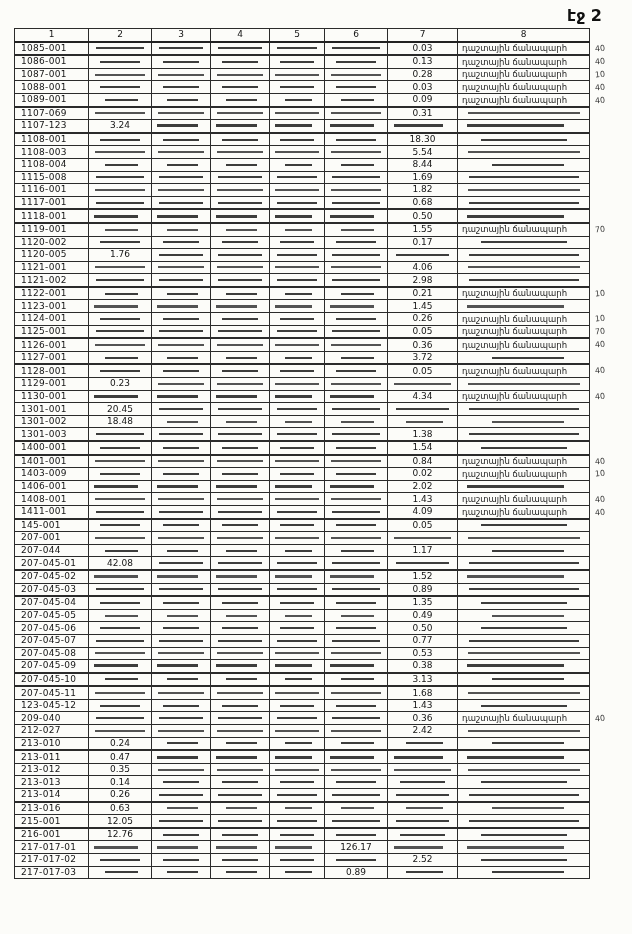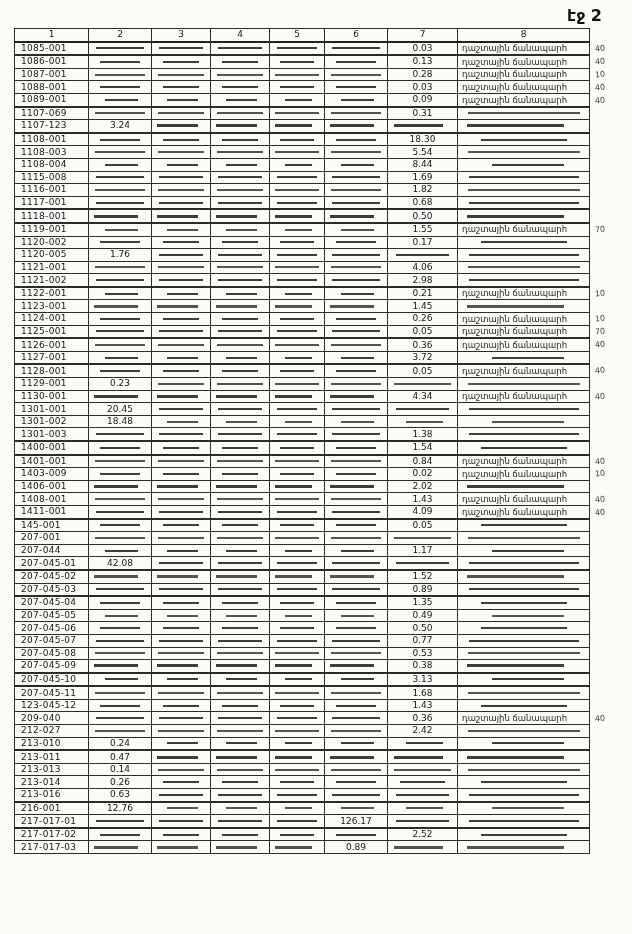--- a/index.html
+++ b/index.html
@@ -1336,20 +1336,43 @@
           </td>
           <td class="b v c7">
             <div class="dash"></div>
           </td>
           <td class="b land">
             <div class="dash"></div>
           </td>
           <td class="note"></td>
         </tr>
         <tr>
+          <td class="b code">213-012</td>
+          <td class="b v c2">0.35</td>
+          <td class="b v c3">
+            <div class="dash"></div>
+          </td>
+          <td class="b v c4">
+            <div class="dash"></div>
+          </td>
+          <td class="b v c5">
+            <div class="dash"></div>
+          </td>
+          <td class="b v c6">
+            <div class="dash"></div>
+          </td>
+          <td class="b v c7">
+            <div class="dash"></div>
+          </td>
+          <td class="b land">
+            <div class="dash"></div>
+          </td>
+          <td class="note"></td>
+        </tr>
+        <tr>
           <td class="b code">213-013</td>
           <td class="b v c2">0.14</td>
           <td class="b v c3">
             <div class="dash"></div>
           </td>
           <td class="b v c4">
             <div class="dash"></div>
           </td>
           <td class="b v c5">
             <div class="dash"></div>
@@ -1384,20 +1407,43 @@
             <div class="dash"></div>
           </td>
           <td class="b land">
             <div class="dash"></div>
           </td>
           <td class="note"></td>
         </tr>
         <tr>
           <td class="b code">213-016</td>
           <td class="b v c2">0.63</td>
+          <td class="b v c3">
+            <div class="dash"></div>
+          </td>
+          <td class="b v c4">
+            <div class="dash"></div>
+          </td>
+          <td class="b v c5">
+            <div class="dash"></div>
+          </td>
+          <td class="b v c6">
+            <div class="dash"></div>
+          </td>
+          <td class="b v c7">
+            <div class="dash"></div>
+          </td>
+          <td class="b land">
+            <div class="dash"></div>
+          </td>
+          <td class="note"></td>
+        </tr>
+        <tr>
+          <td class="b code">215-001</td>
+          <td class="b v c2">12.05</td>
           <td class="b v c3">
             <div class="dash"></div>
           </td>
           <td class="b v c4">
             <div class="dash"></div>
           </td>
           <td class="b v c5">
             <div class="dash"></div>
           </td>
           <td class="b v c6">

